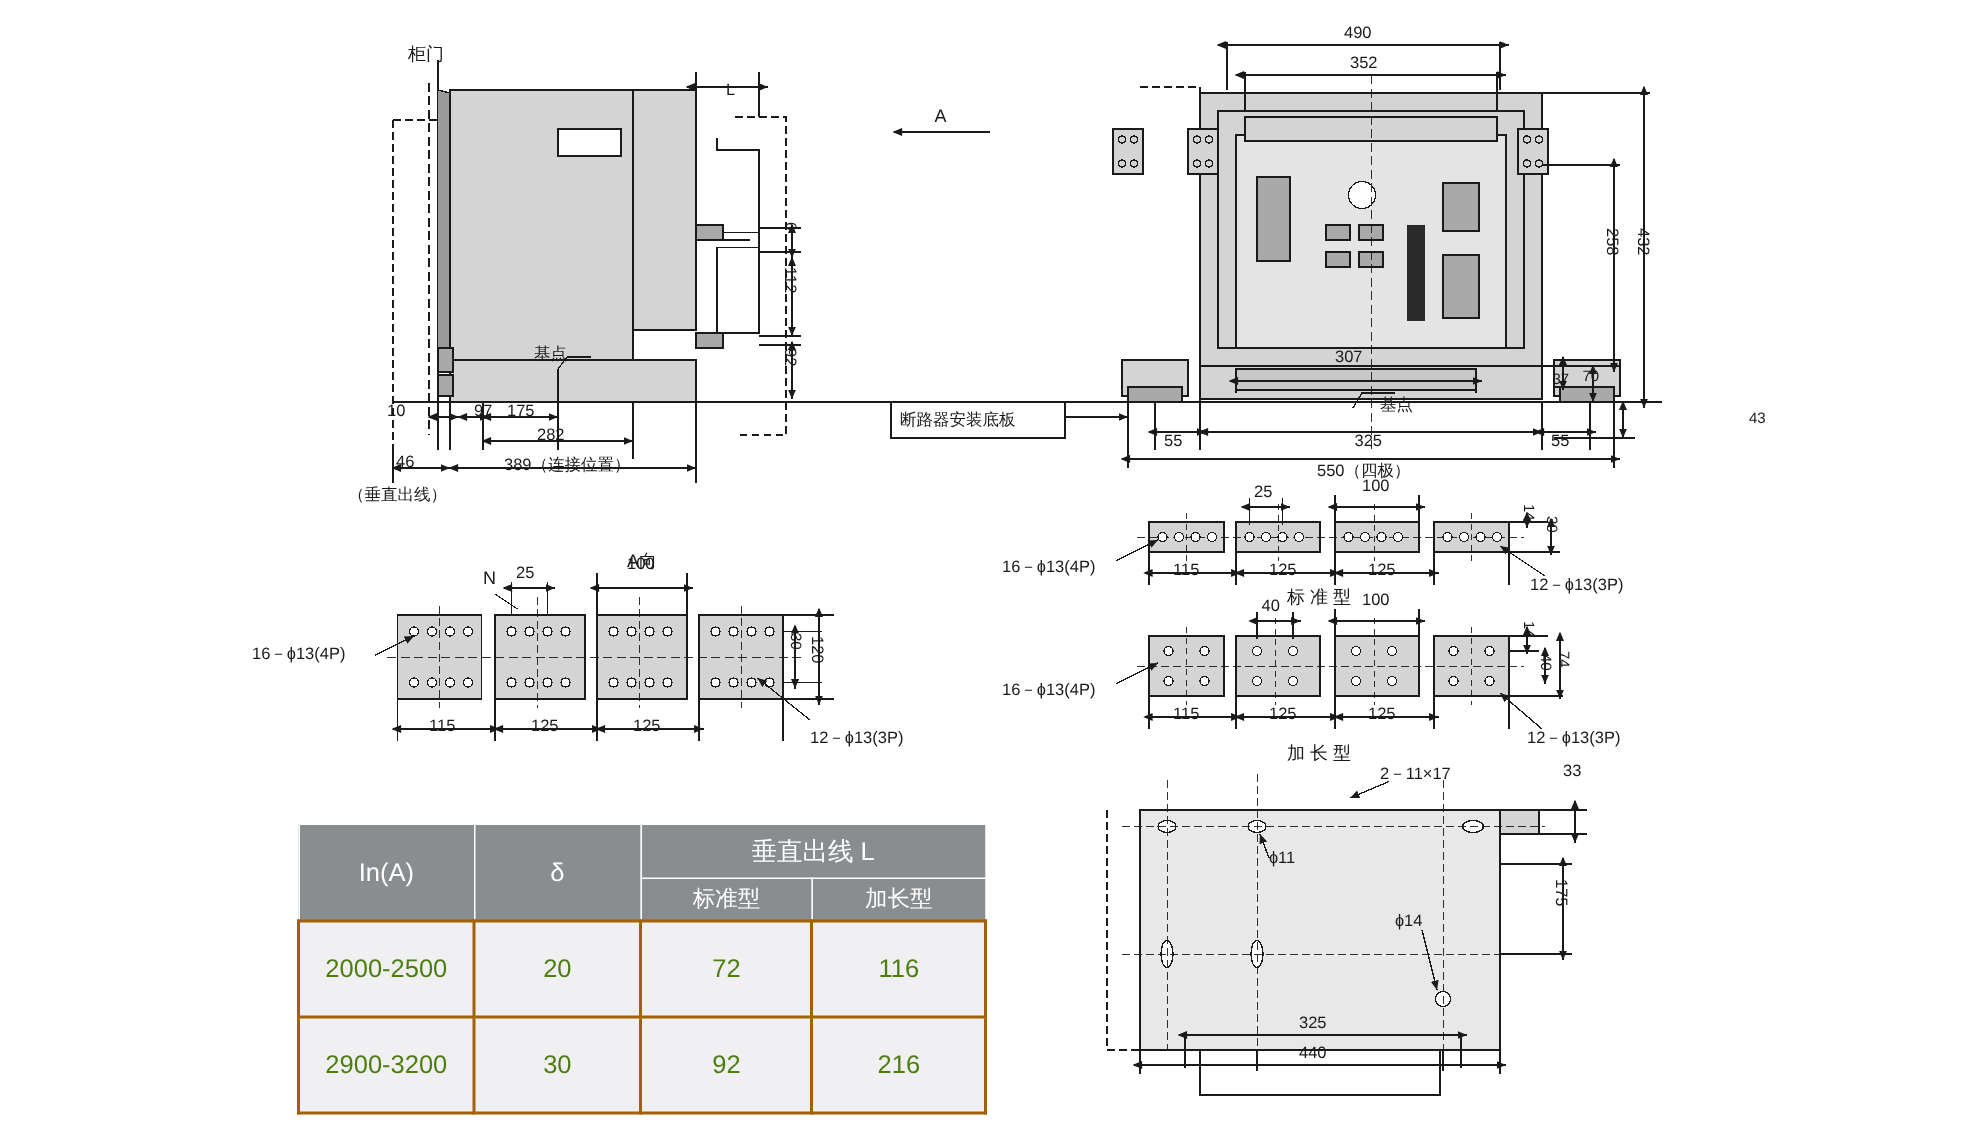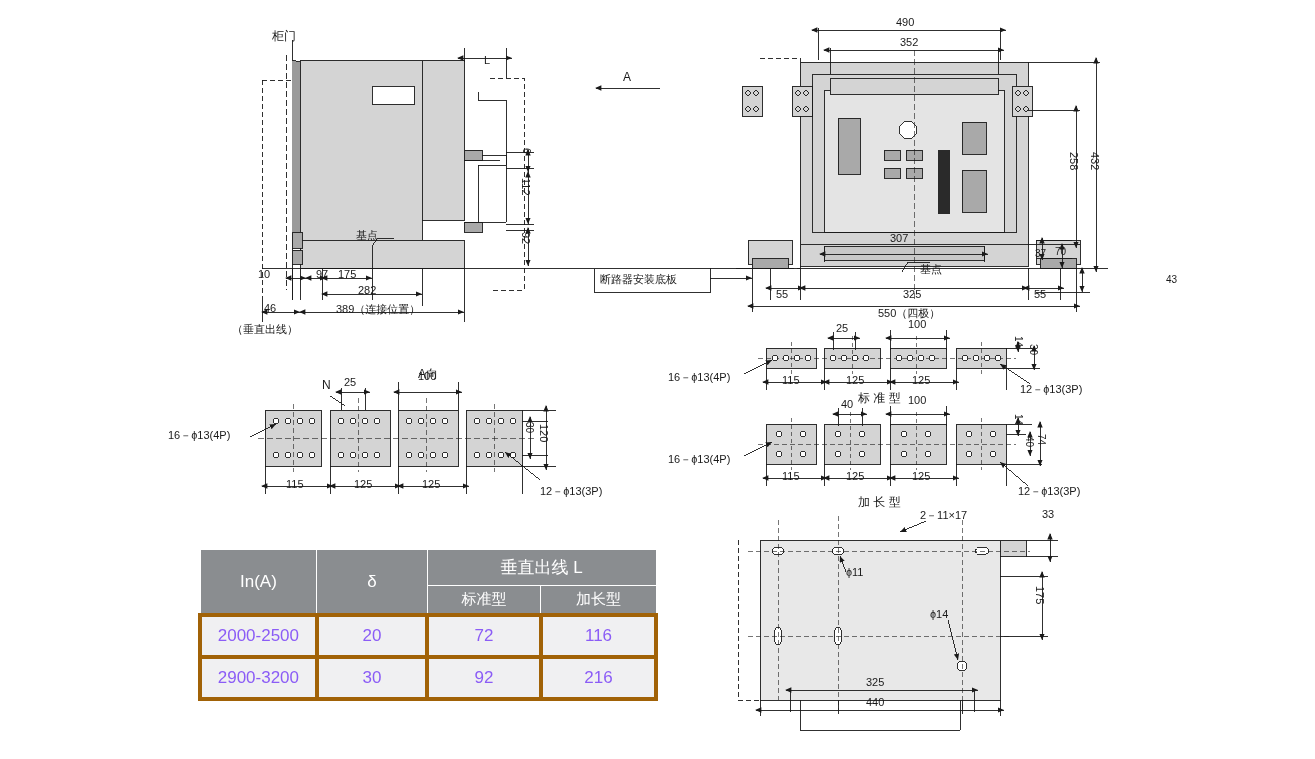--- a/index.html
+++ b/index.html
@@ -8,21 +8,21 @@
   .lbl{position:absolute;font-size:12px;color:#1a1a1a;white-space:nowrap;}
   .lbl.sm{font-size:11px;}
   .lbl.xs{font-size:10px;}
   .vert{writing-mode:vertical-rl;text-orientation:mixed;}
   svg{position:absolute;left:0;top:0;}
   
   #spec-table{position:absolute;left:198px;top:549px;width:460px;border-collapse:collapse;}
   #spec-table th,#spec-table td{border:1px solid #ffffff;text-align:center;font-weight:normal;}
   #spec-table thead th{background:#8a8d90;color:#ffffff;font-size:17px;padding:6px 4px;}
   #spec-table thead th.sub{font-size:15px;padding:4px;}
-  #spec-table tbody td{background:#f0f0f2;color:#8b5cf6;font-size:17px;padding:9px 4px;border:4px solid #a16207;}
+  #spec-table tbody td{background:#f0f0f2;color:#4d7c0f;font-size:17px;padding:21px 4px;border:2px solid #a16207;}
   #spec-table tbody tr td:first-child{background:#f0f0f2;}
 </style>
 </head>
 <body>
 
 <div id="root">
 
   <svg width="1315" height="759">
     <defs>
       <marker id="ah" markerWidth="8" markerHeight="8" refX="7" refY="3" orient="auto">

